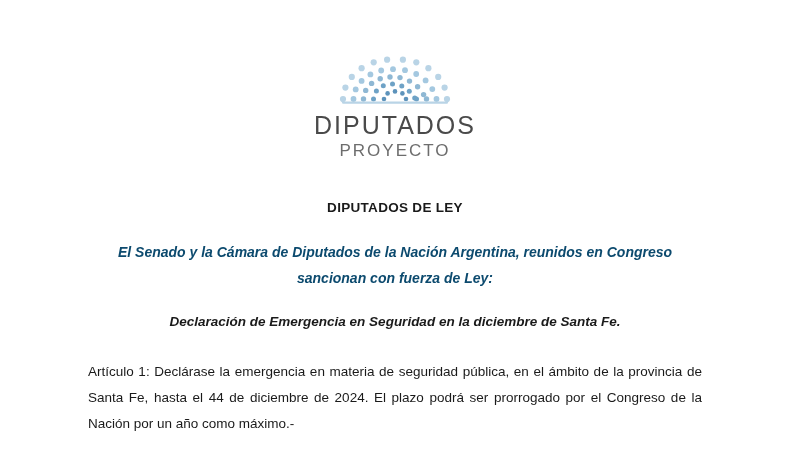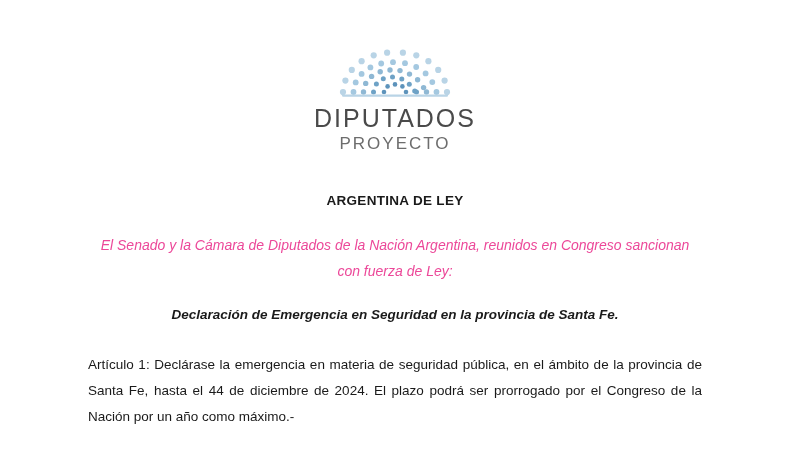--- a/index.html
+++ b/index.html
@@ -22,20 +22,21 @@
     box-sizing: border-box;
     padding: 0 88px;
   }
 
   
   .logo-block {
     padding-top: 36px;
     display: flex;
     flex-direction: column;
     align-items: center;
+    margin-top: 7px;
   }
   .logo-mark {
     width: 122px;
     height: 62px;
     position: relative;
   }
   .logo-mark svg {
     display: block;
   }
   .logo-text {
@@ -65,25 +66,25 @@
   .doc-title {
     text-align: center;
     font-weight: bold;
     font-size: 13.5px;
     letter-spacing: 0.3px;
     color: #1a1a1a;
   }
   .doc-enacting {
     margin-top: 25px;
     text-align: center;
-    font-weight: normal;
+    font-weight: bold;
     font-style: italic;
     font-size: 14px;
     line-height: 1.85;
-    color: #ec4899;
+    color: #0c4a6e;
   }
   .doc-subject {
     margin-top: 22px;
     text-align: center;
     font-weight: bold;
     font-style: italic;
     font-size: 13.5px;
     color: #1a1a1a;
   }
   .doc-article {
@@ -171,22 +172,22 @@
       </svg>
     </div>
 
     <div class="logo-text">
       <div class="logo-title">DIPUTADOS</div>
       <div class="logo-sub">PROYECTO</div>
     </div>
   </div>
 
   <div class="doc">
-    <div class="doc-title">ARGENTINA DE LEY</div>
+    <div class="doc-title">DIPUTADOS DE LEY</div>
 
     <div class="doc-enacting">El Senado y la Cámara de Diputados de la Nación Argentina, reunidos en Congreso sancionan con fuerza de Ley:</div>
 
-    <div class="doc-subject">Declaración de Emergencia en Seguridad en la provincia de Santa Fe.</div>
+    <div class="doc-subject">Declaración de Emergencia en Seguridad en la diciembre de Santa Fe.</div>
 
     <div class="doc-article">Artículo 1: Declárase la emergencia en materia de seguridad pública, en el ámbito de la provincia de Santa Fe, hasta el 44 de diciembre de 2024. El plazo podrá ser prorrogado por el Congreso de la Nación por un año como máximo.-</div>
   </div>
 
 </div>
 
 </body></html>

